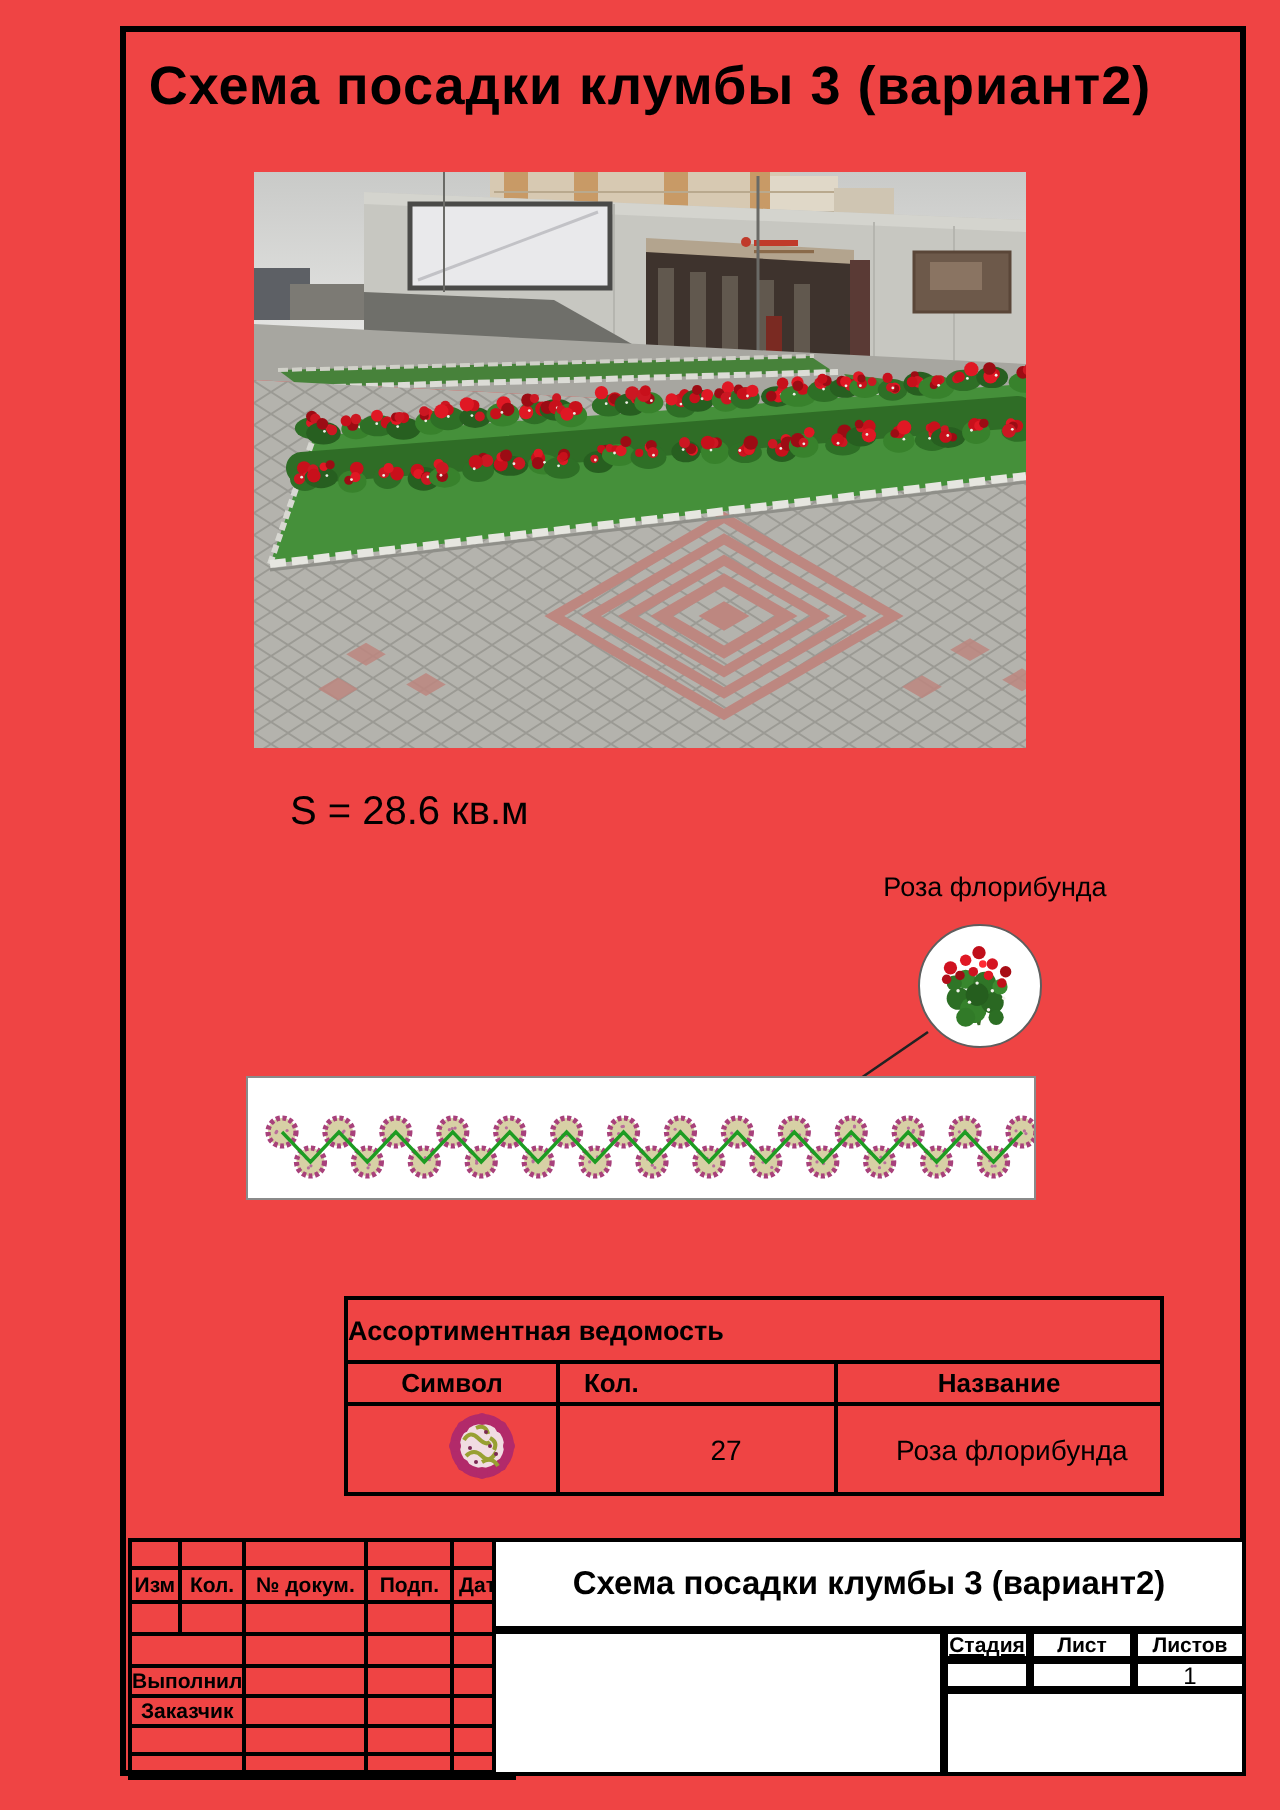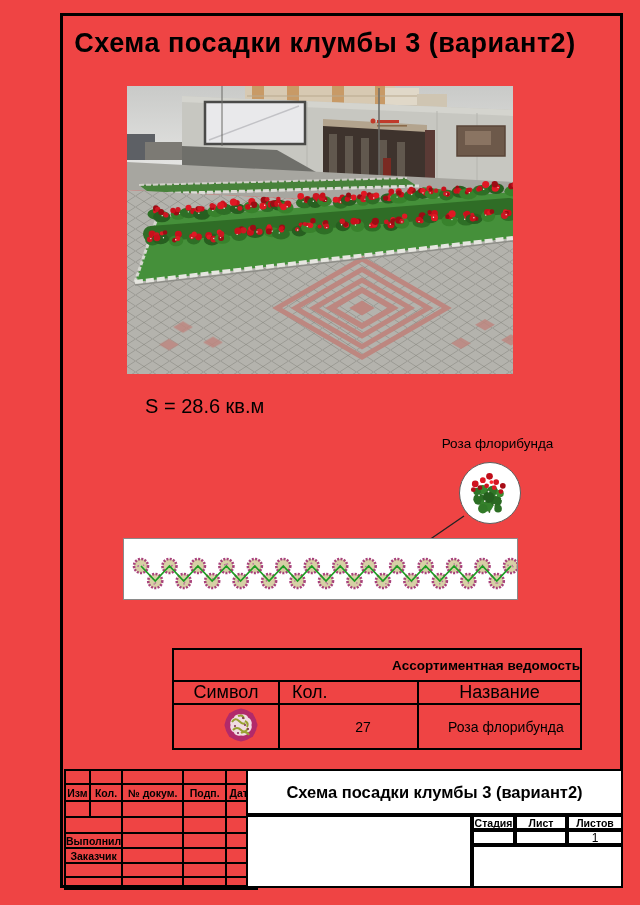--- a/index.html
+++ b/index.html
@@ -8,22 +8,22 @@
   .frame{position:absolute;left:60px;top:13px;width:563px;height:875px;border:3px solid #000;box-sizing:border-box;}
   .page-title{position:absolute;left:45px;top:28px;width:560px;text-align:center;font-size:27px;font-weight:bold;letter-spacing:0.5px;}
   .photo{position:absolute;left:127px;top:86px;width:386px;height:288px;}
   .area-label{position:absolute;left:145px;top:395px;font-size:20px;}
   .callout-label{position:absolute;left:420px;top:436px;width:155px;text-align:center;font-size:13.5px;}
   .callout-circle{position:absolute;left:459px;top:462px;width:62px;height:62px;border:1.5px solid #5e5e5e;border-radius:50%;background:#fff;box-sizing:border-box;overflow:hidden;}
   .callout-arrow{position:absolute;left:385px;top:510px;width:85px;height:64px;}
   .strip{position:absolute;left:123px;top:538px;width:395px;height:62px;border:1px solid #8a8a8a;box-sizing:border-box;background:#fff;}
   .assort{position:absolute;left:172px;top:648px;border-collapse:collapse;table-layout:fixed;}
   .assort td{border:2px solid #000;padding:0;vertical-align:middle;font-size:14px;}
-  .assort .t-title{font-weight:bold;font-size:13.5px;text-align:right;height:30px;}
-  .assort .t-head{font-weight:normal;font-size:18px;height:19px;}
+  .assort .t-title{font-weight:bold;font-size:13.5px;text-align:left;height:30px;}
+  .assort .t-head{font-weight:bold;font-size:13px;height:19px;}
   .assort .c-sym{width:75px;text-align:center;}
   .assort .c-qty{width:108px;}
   .assort .c-name{width:132px;}
   .assort .h-qty{padding-left:12px;}
   .assort .h-name{text-align:center;}
   .assort .d-qty{text-align:center;}
   .assort .d-name{padding-left:4px;}
   .assort .d-row td{height:42px;padding-left:29px;}
   .tb-left{position:absolute;left:64px;top:769px;border-collapse:collapse;table-layout:fixed;}
   .tb-left td{border:2px solid #000;padding:0;text-align:center;font-size:10.5px;font-weight:bold;overflow:hidden;white-space:nowrap;}

